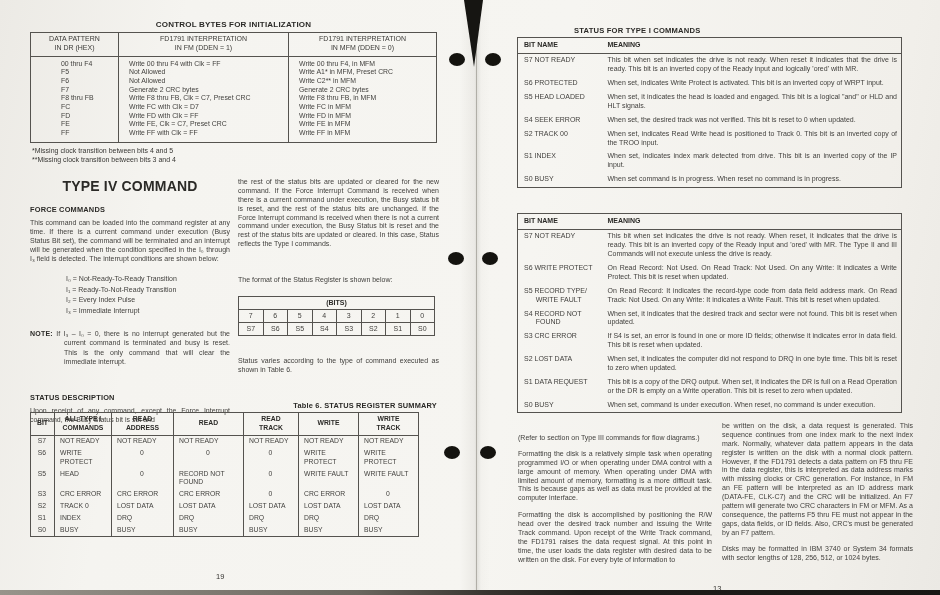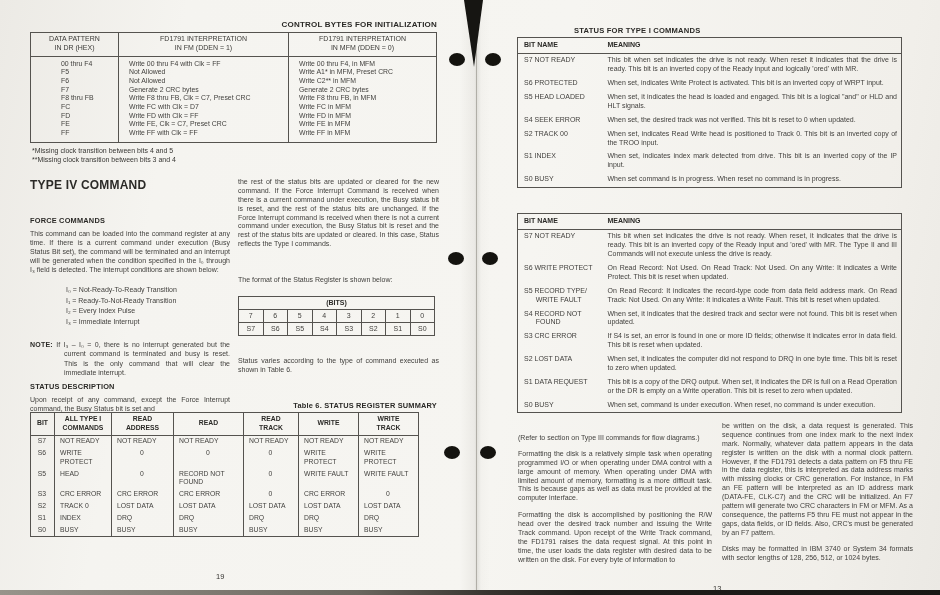--- a/index.html
+++ b/index.html
@@ -12,41 +12,41 @@
   .pg{position:absolute;top:0;height:595px;}
   #pageL{left:0;width:470px;}
   #pageR{left:470px;width:470px;}
   .abs{position:absolute;}
   .hd{font-weight:bold;color:#2b2a27;letter-spacing:.2px;}
   .j{text-align:justify;}
   .pre{white-space:pre-line;}
   .prew{white-space:pre-wrap;}
   p{margin:0;}
   
-  .lp-title{left:30px;top:20px;width:407px;text-align:right;font-size:8px;}
+  .lp-title{left:30px;top:20px;width:407px;text-align:center;font-size:8px;}
   table{border-collapse:collapse;}
   .tbl{border:1.3px solid #55534f;}
   .ctl{left:30px;top:32px;width:407px;font-size:6.9px;line-height:1.26;table-layout:fixed;}
   .ctl th{font-weight:normal;color:#3b3a37;text-align:center;border-bottom:1px solid #55534f;padding:2px 0 3px;font-size:7px;}
   .ctl th,.ctl td{border-left:1px solid #55534f;}
   .ctl th:first-child,.ctl td:first-child{border-left:none;}
   .ctl td{padding:0 2px 0 10px;vertical-align:top;}
   .ctl td.c1{padding-left:30px;}
   .ctl tr.first td{padding-top:3px;}
   .ctl tr.last td{padding-bottom:4px;}
   .fnotes{left:32px;top:146px;font-size:7px;line-height:1.35;color:#383734;}
   .colA{left:30px;top:178px;width:200px;}
   .colB{left:238px;top:178px;width:201px;}
-  .h1{font-size:12px;margin:0 0 24px 0;}
+  .h1{font-size:14px;margin:0 0 11px 0;text-align:center;}
   .h2{font-size:7.4px;margin:0 0 5px 0;}
   .body7{font-size:7px;line-height:1.27;}
   .conds{margin:11px 0 0 36px;font-size:7px;line-height:1.5;}
   .noteblk{margin-top:13px;font-size:7px;line-height:1.3;padding-left:34px;text-indent:-34px;}
   .noteblk b{letter-spacing:.2px;color:#2b2a27;}
-  .sdhead{margin-top:5px;}
+  .sdhead{margin-top:27px;}
   .fmtline{margin-top:27px;}
   .bitsT{margin-top:11px;width:197px;font-size:7px;table-layout:fixed;}
   .bitsT td{border:1px solid #55534f;text-align:center;padding:1px 0;height:10px;}
   .bitsT td.cap{font-weight:bold;color:#2b2a27;}
   .varies{margin-top:21px;}
   .t6-title{left:30px;top:401px;width:407px;text-align:right;font-size:7.4px;}
   .t6{left:30px;top:412px;width:389px;font-size:6.8px;line-height:1.3;table-layout:fixed;}
   .t6 th{font-weight:bold;color:#2b2a27;text-align:center;border-bottom:1px solid #55534f;padding:2px 0;font-size:6.8px;}
   .t6 th,.t6 td{border-left:1px solid #55534f;}
   .t6 th:first-child,.t6 td:first-child{border-left:none;}

